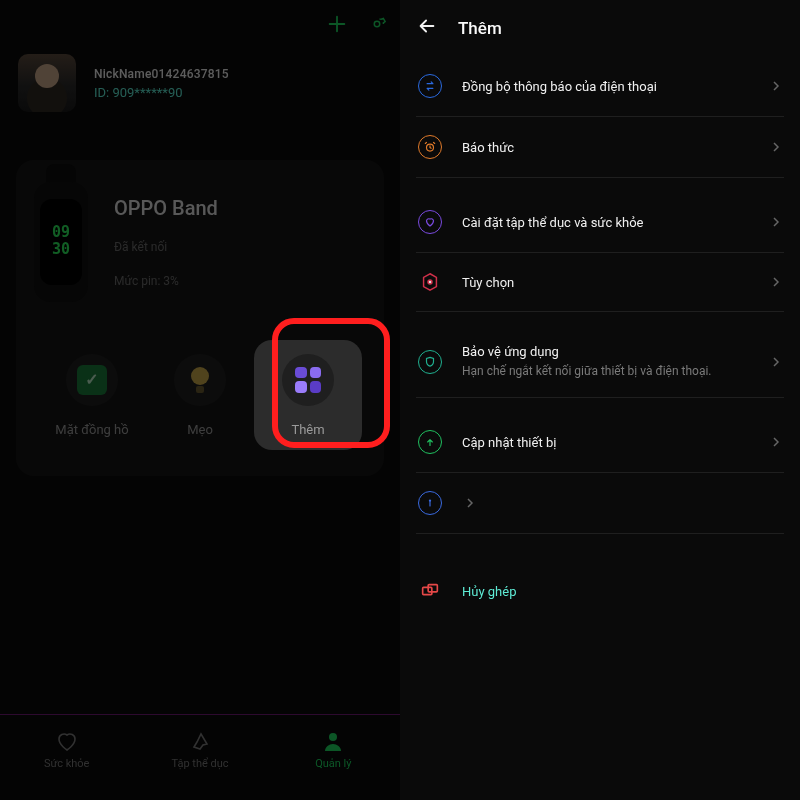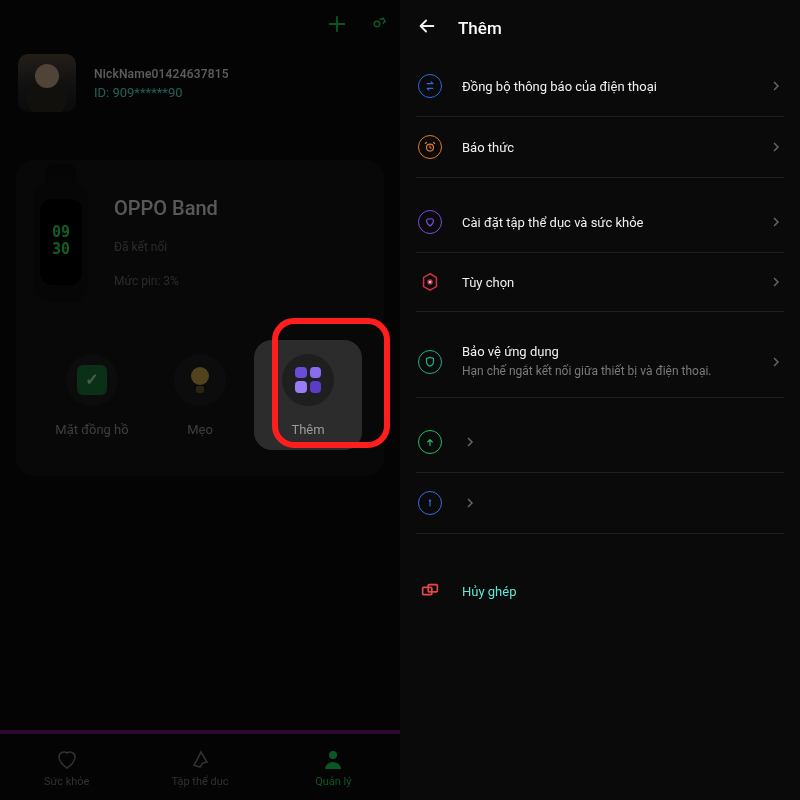--- a/index.html
+++ b/index.html
@@ -42,21 +42,21 @@
   .grid4 { width:26px; height:26px; display:grid; grid-template-columns:1fr 1fr; grid-template-rows:1fr 1fr; gap:3px; }
   .grid4 span { border-radius:4px; }
   .grid4 span:nth-child(1){ background:#6a4cd6; }
   .grid4 span:nth-child(2){ background:#8a6cf0; }
   .grid4 span:nth-child(3){ background:#9a7cfa; }
   .grid4 span:nth-child(4){ background:#5a3cc6; }
   
   .hl-tile { background:#2c2c2c; position:relative; z-index:6; }
   .hl-border { position:absolute; z-index:7; border:6px solid #ff1e1e; border-radius:22px; pointer-events:none; }
   
-  .tabbar { position:absolute; bottom:0; left:0; right:0; height:70px; display:flex; background:#0a0a0a; border-top:4px solid #701a75; }
+  .tabbar { position:absolute; bottom:16px; left:0; right:0; height:70px; display:flex; background:#0a0a0a; border-top:1px solid #701a75; }
   .tab { flex:1; display:flex; flex-direction:column; align-items:center; justify-content:center; gap:4px; }
   .tab svg { width:24px; height:24px; }
   .tab-label { font-size:11px; color:#7a7a7a; }
   .tab.active .tab-label { color:#1ed760; }
   
   .r-header { display:flex; align-items:center; gap:20px; height:56px; padding:0 16px; }
   .back-arrow { width:22px; height:22px; }
   .r-title { font-size:17px; font-weight:500; color:#fafafa; }
   .menu { padding:0 16px; }
   .row { display:flex; align-items:center; gap:18px; padding:18px 0; }
@@ -278,20 +278,23 @@
       <div class="gap-group"></div>
 
       <div class="row sep">
         <div class="icon-slot">
             <div class="ring green">
               <svg viewBox="0 0 24 24" fill="none" stroke="#20c060" stroke-width="2" stroke-linecap="round">
                 <path d="M12 18V8m0 0l-4 4m4-4l4 4"></path>
               </svg>
             </div>
           </div>
+        <div class="row-body">
+            <div class="row-title">Cập nhật thiết bị</div>
+          </div>
         <svg class="chev" viewBox="0 0 24 24" fill="none" stroke="currentColor" stroke-width="2.2">
             <path d="M9 6l6 6-6 6"></path>
           </svg>
       </div>
 
       <div class="row sep">
         <div class="icon-slot">
             <div class="ring iblue">
               <svg viewBox="0 0 24 24" fill="none" stroke="#3a6ae0" stroke-width="2" stroke-linecap="round">
                 <circle cx="12" cy="8" r="1" fill="#3a6ae0"></circle>

